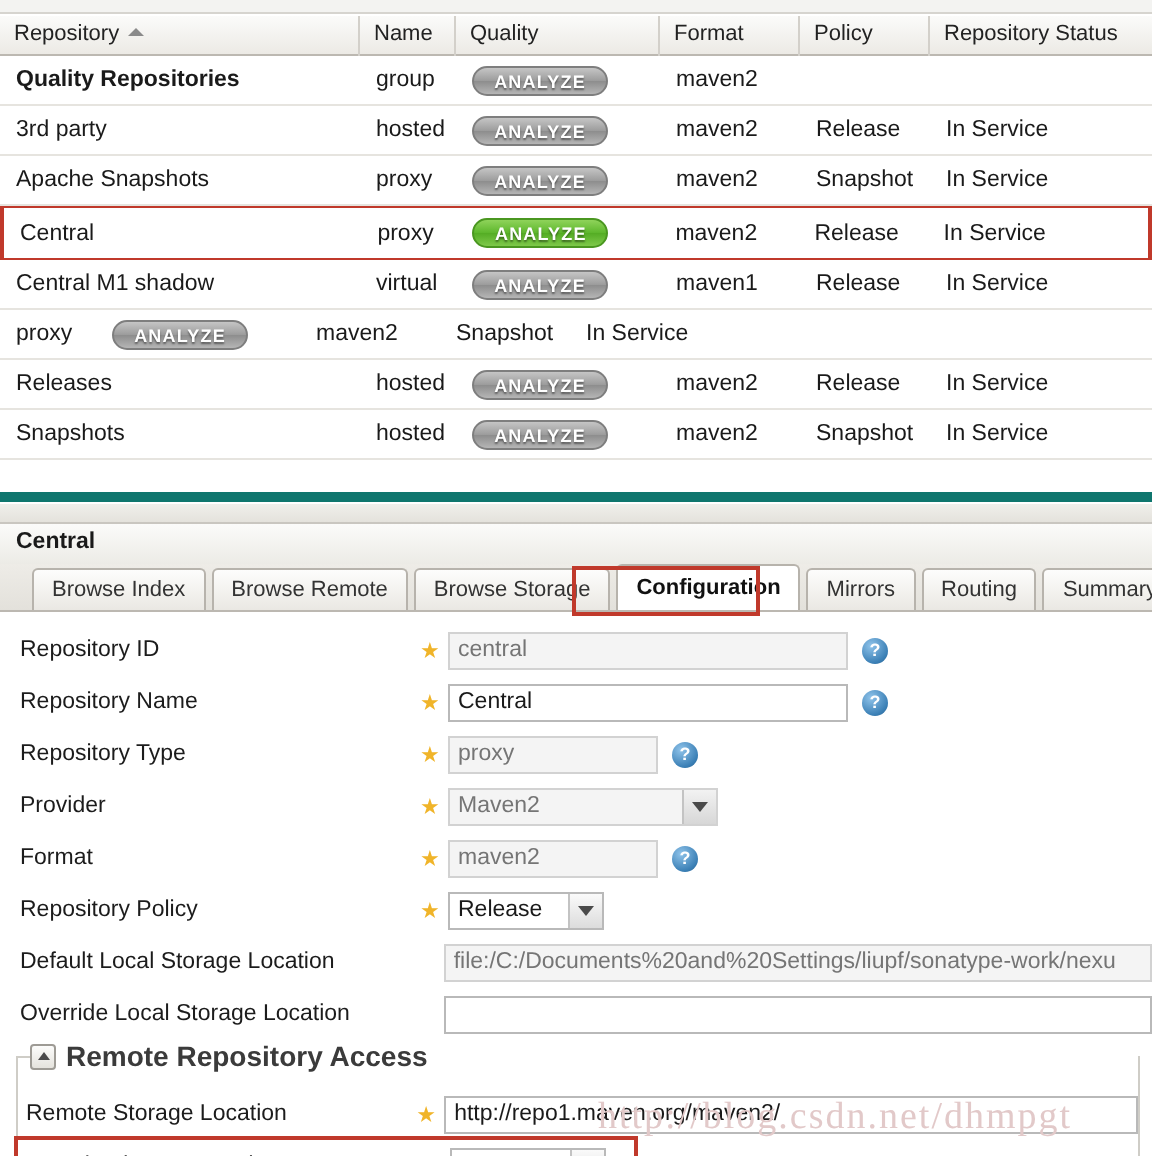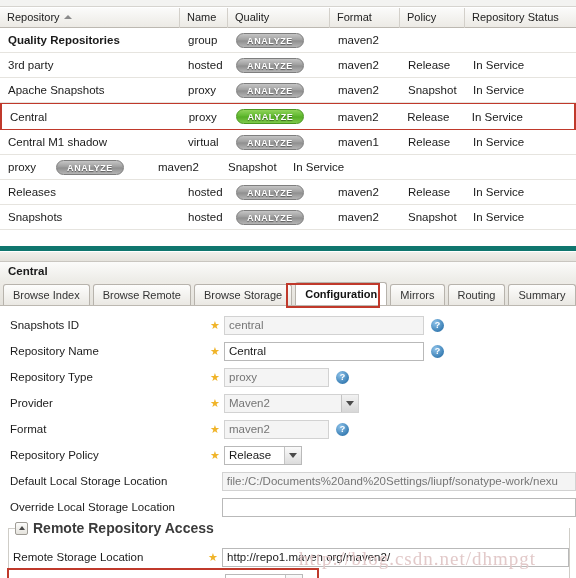--- a/index.html
+++ b/index.html
@@ -116,21 +116,21 @@
     font-weight: bold;
     font-size: 11.5px;
     color: #1a1a1a;
     background: linear-gradient(to bottom, #fbfbfa 0%, #ecebe6 100%);
   }
   .tabbar {
     position: relative;
     height: 24px;
     background: linear-gradient(to bottom, #eeece7 0%, #e3e1db 100%);
     border-bottom: 1px solid #bcb8b1;
-    padding-left: 3px;
+    padding-left: 16px;
     display: flex;
     align-items: flex-end;
   }
   .tab {
     height: 21px;
     line-height: 20px;
     padding: 0 9px;
     margin-right: 3px;
     font-size: 11px;
     color: #333;
@@ -386,21 +386,21 @@
         <div class="tab">Mirrors</div>
         <div class="tab">Routing</div>
         <div class="tab">Summary</div>
       </div>
     <div class="tab-highlight"></div>
   </div>
 
   <div class="form">
 
     <div class="frow">
-      <div class="flabel">Snapshots ID</div>
+      <div class="flabel">Repository ID</div>
       <div class="star">★</div>
       <input class="inp ro w200" readonly="" placeholder="central" style="">
       <span class="help">?</span>
     </div>
 
     <div class="frow">
       <div class="flabel">Repository Name</div>
       <div class="star">★</div>
       <input class="inp w200" value="Central" style="">
       <span class="help">?</span>

